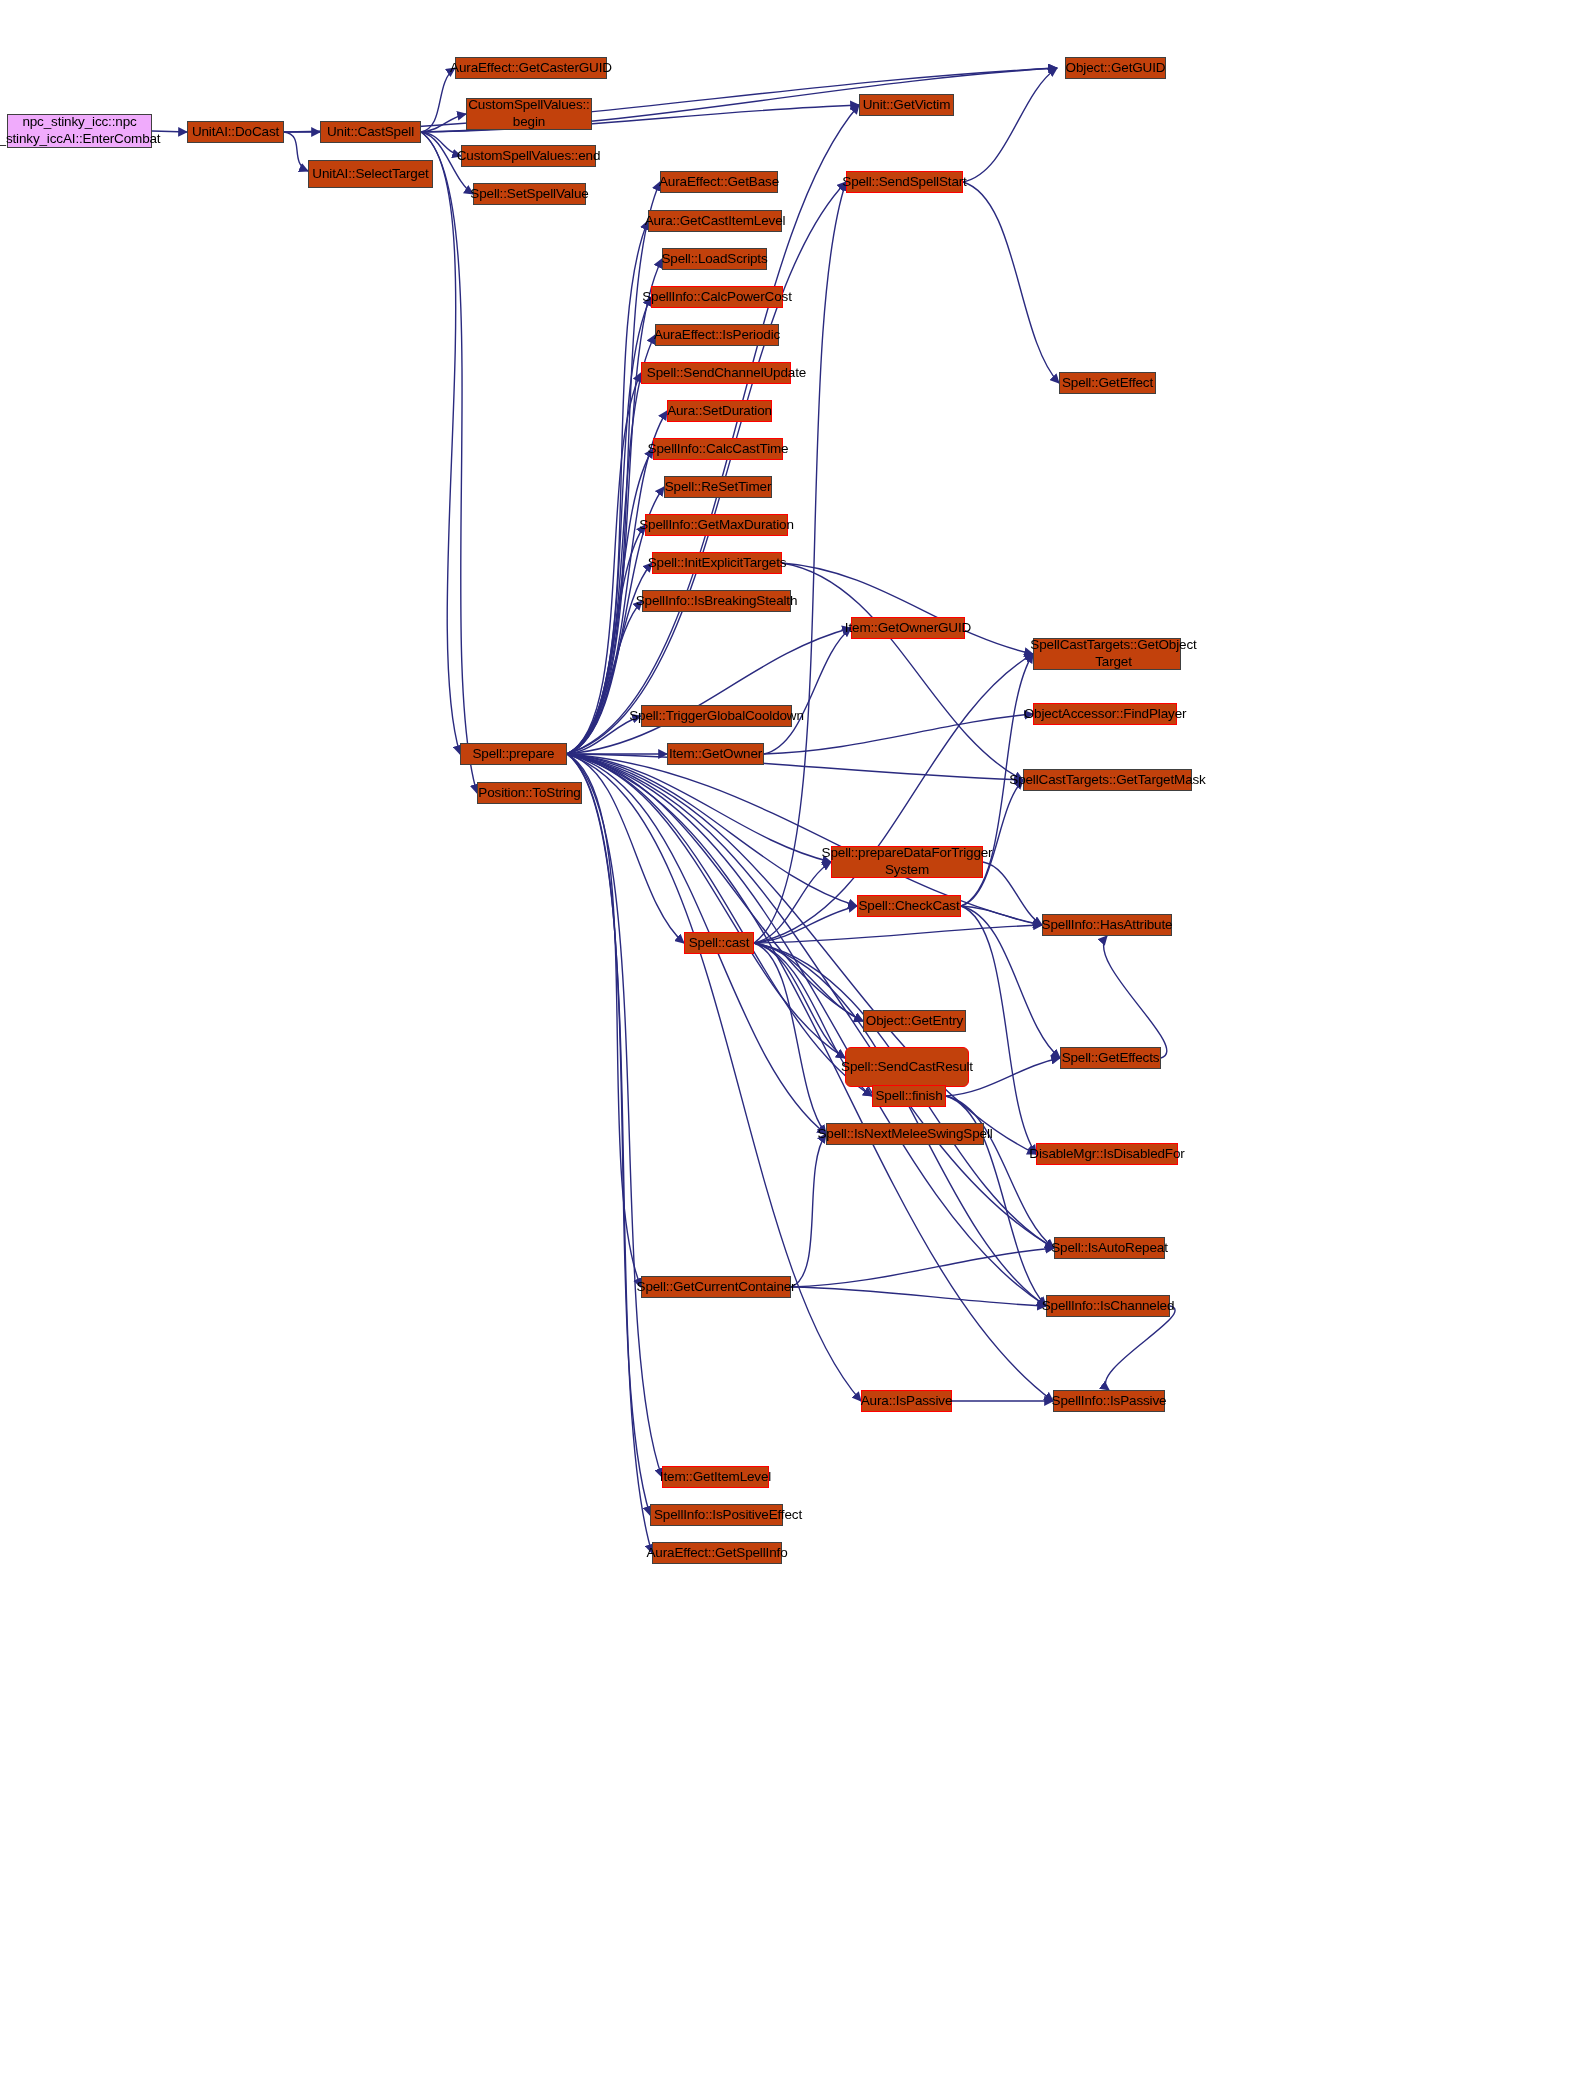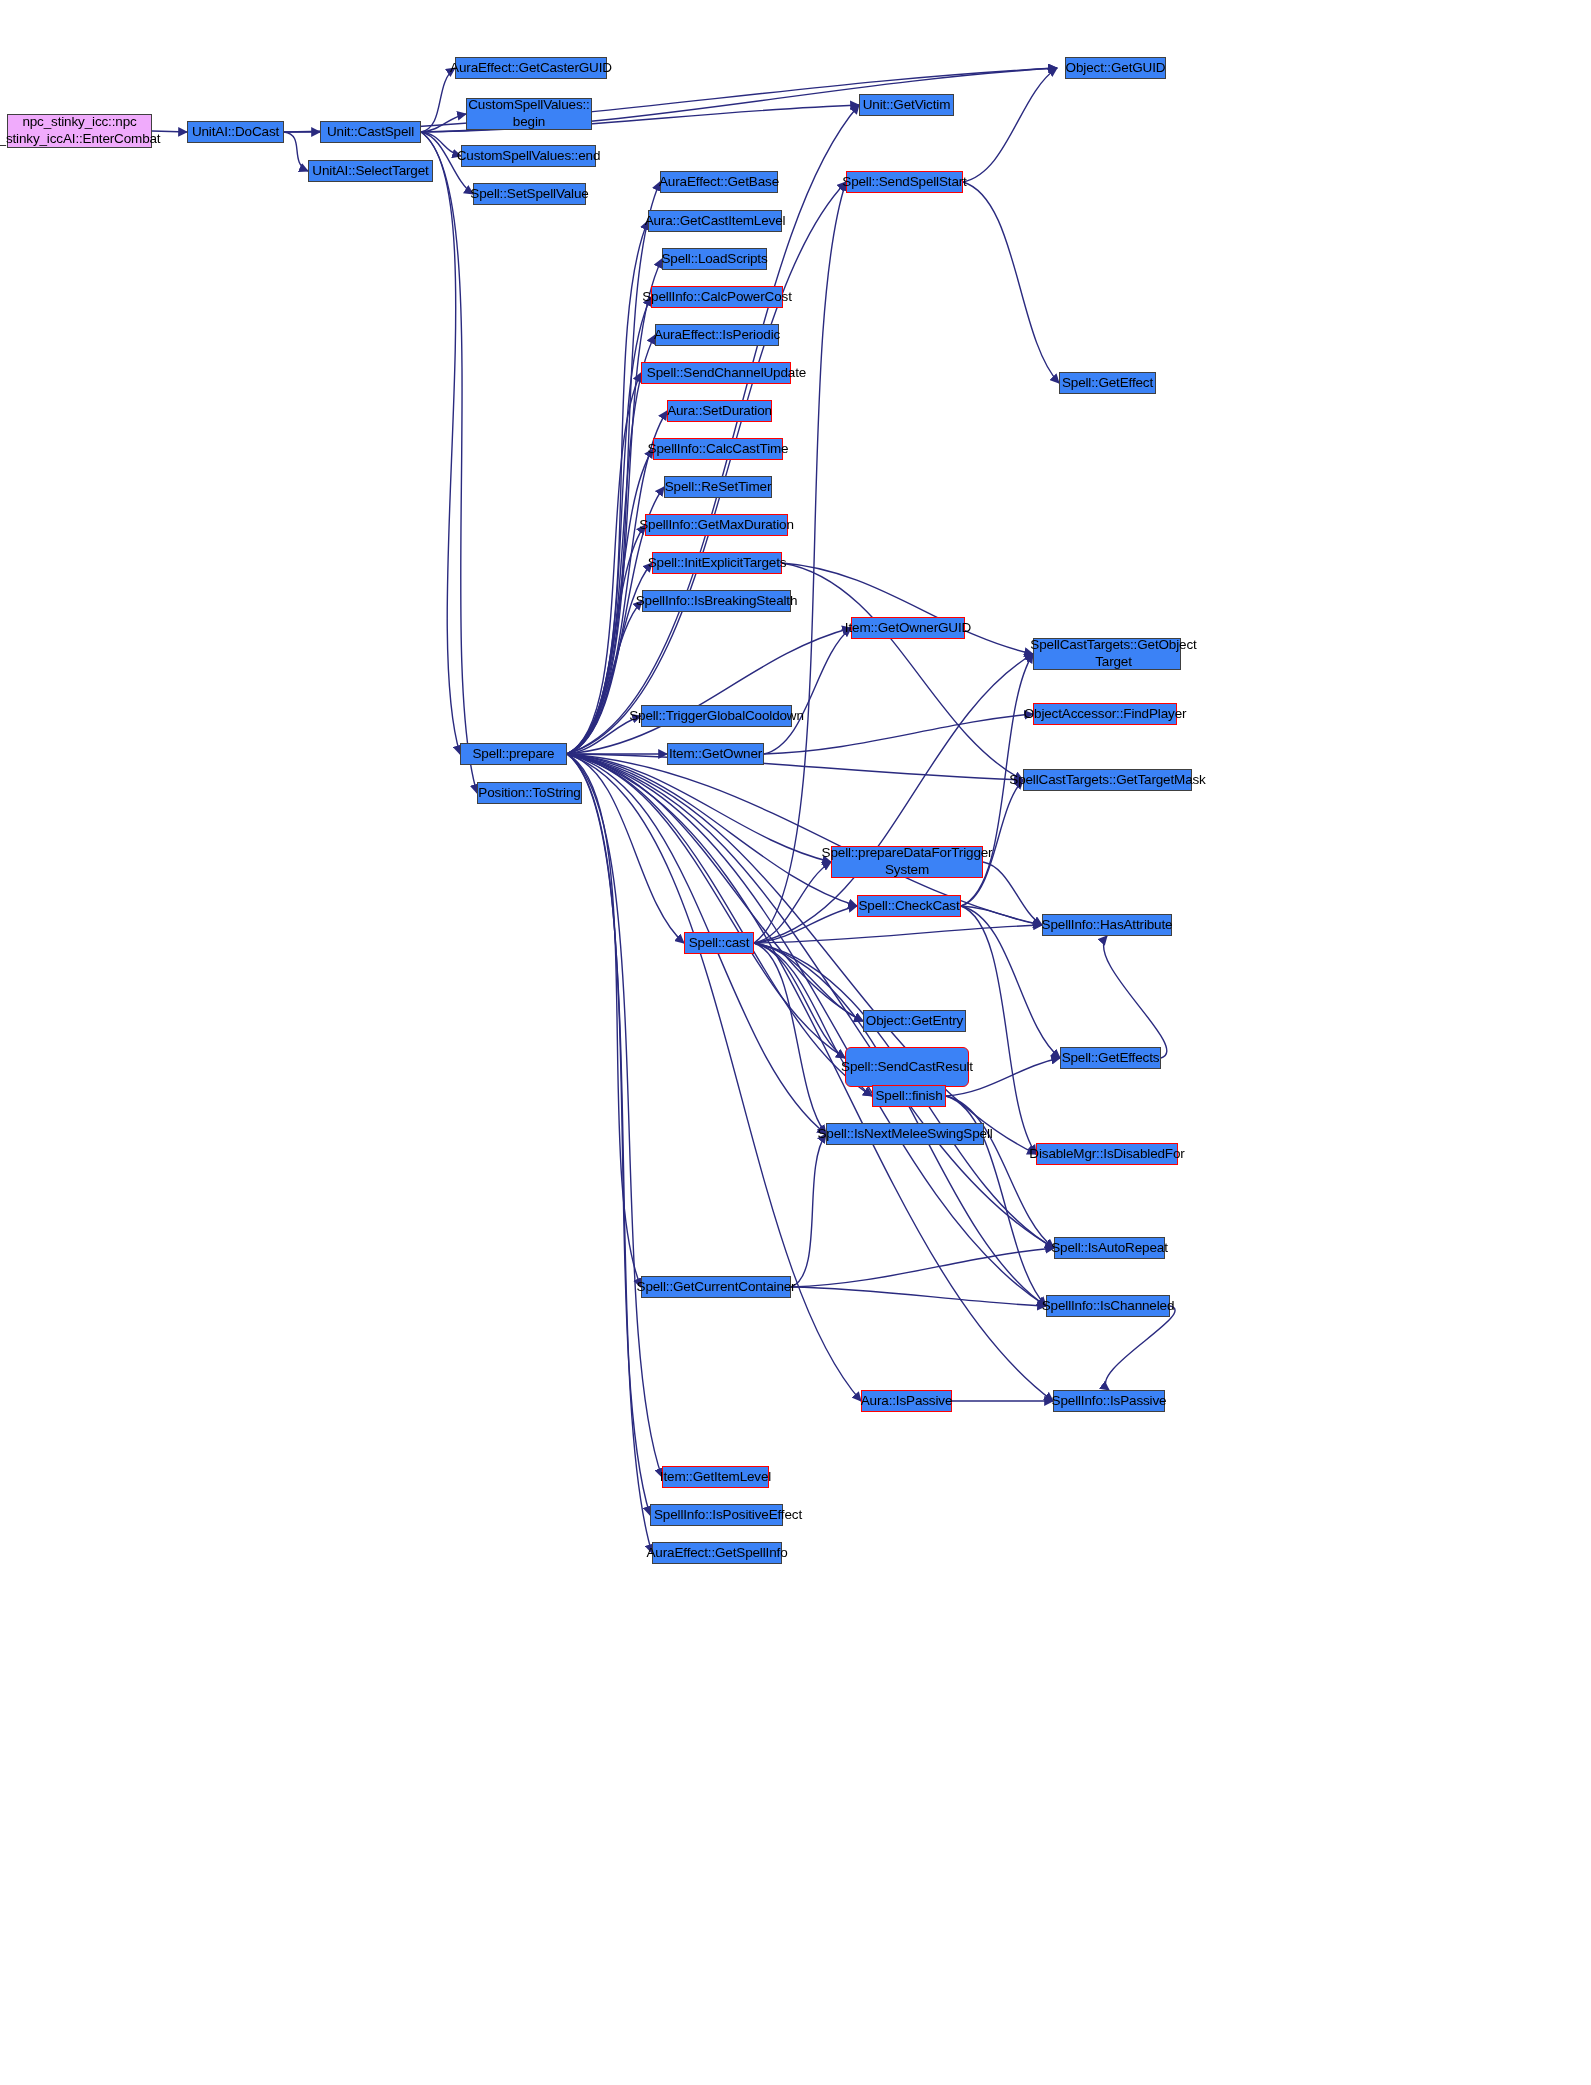--- a/index.html
+++ b/index.html
@@ -18,21 +18,21 @@
   #edges {
     position: absolute;
     left: 0; top: 0;
     width: 1591px;
     height: 2085px;
     pointer-events: none;
   }
   .node {
     position: absolute;
     box-sizing: border-box;
-    background: #3b82f6;
+    background: #c2410c;
     border: 1px solid #404040;
     display: flex;
     align-items: center;
     justify-content: center;
     text-align: center;
     font-size: 13.5px;
     line-height: 1.12;
     color: #000000;
     letter-spacing: -0.15px;
     white-space: pre-line;
@@ -140,21 +140,21 @@
         <path d="M 952,1401 C 987.35,1401 1017.65,1401 1053,1401" marker-end="url(#arrow)" stroke="#2a2a7f"></path>
         <path d="M 1161,1058 C 1192.71,1048.24 1082.9759999999999,962.84 1107,936" marker-end="url(#arrow)" stroke="#2a2a7f"></path>
         <path d="M 1170,1306 C 1200.1699999999998,1312.72 1084.122,1371.52 1109,1390" marker-end="url(#arrow)" stroke="#2a2a7f"></path>
       </g>
   </svg>
   <div id="node-layer">
       <div class="node root two-line" style="left: 7px; top: 114px; width: 145px; height: 34px;">npc_stinky_icc::npc
 _stinky_iccAI::EnterCombat</div>
       <div class="node" style="left: 187px; top: 121px; width: 97px; height: 22px;">UnitAI::DoCast</div>
       <div class="node" style="left: 320px; top: 121px; width: 101px; height: 22px;">Unit::CastSpell</div>
-      <div class="node" style="left: 308px; top: 160px; width: 125px; height: 22px;">UnitAI::SelectTarget</div>
+      <div class="node" style="left: 308px; top: 160px; width: 125px; height: 28px;">UnitAI::SelectTarget</div>
       <div class="node" style="left: 455px; top: 57px; width: 152px; height: 22px;">AuraEffect::GetCasterGUID</div>
       <div class="node two-line" style="left: 466px; top: 98px; width: 126px; height: 32px;">CustomSpellValues::
 begin</div>
       <div class="node" style="left: 461px; top: 145px; width: 135px; height: 22px;">CustomSpellValues::end</div>
       <div class="node" style="left: 473px; top: 183px; width: 113px; height: 22px;">Spell::SetSpellValue</div>
       <div class="node" style="left: 859px; top: 94px; width: 95px; height: 22px;">Unit::GetVictim</div>
       <div class="node" style="left: 1057px; top: 57px; width: 101px; height: 22px; margin-left: 8px;">Object::GetGUID</div>
       <div class="node red" style="left: 846px; top: 171px; width: 117px; height: 22px;">Spell::SendSpellStart</div>
       <div class="node" style="left: 1059px; top: 372px; width: 97px; height: 22px;">Spell::GetEffect</div>
       <div class="node" style="left: 660px; top: 171px; width: 118px; height: 22px;">AuraEffect::GetBase</div>

